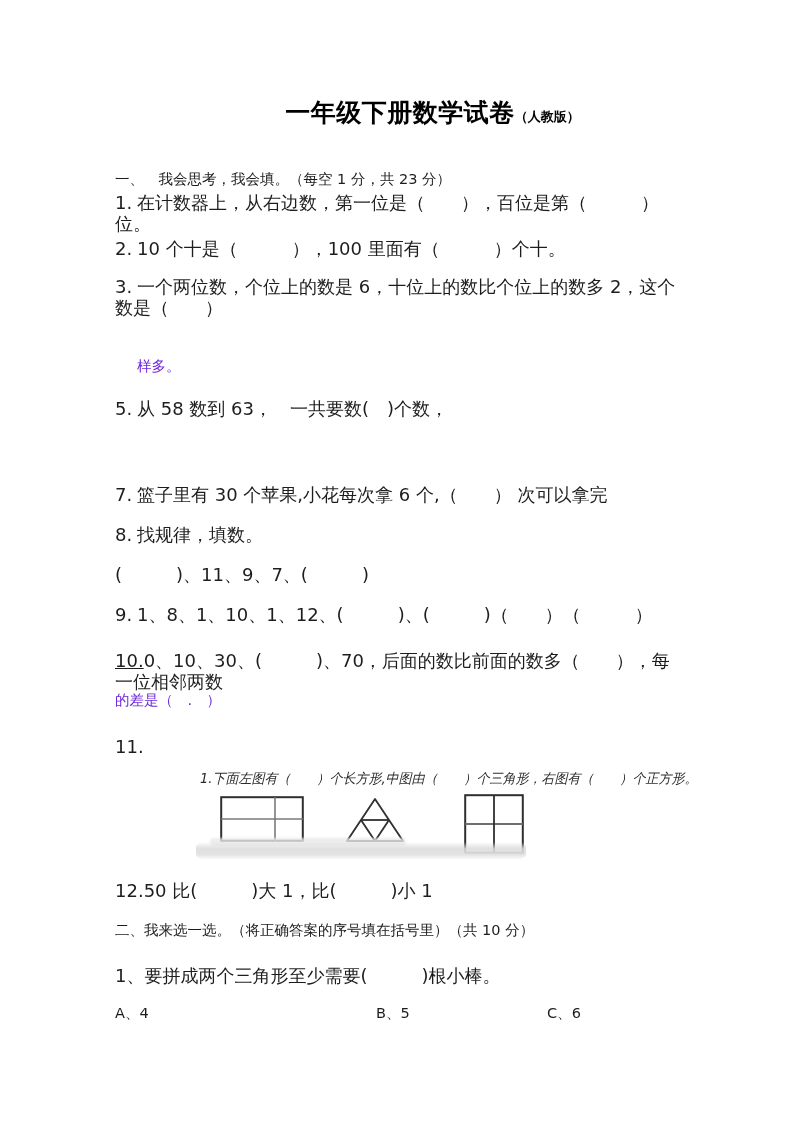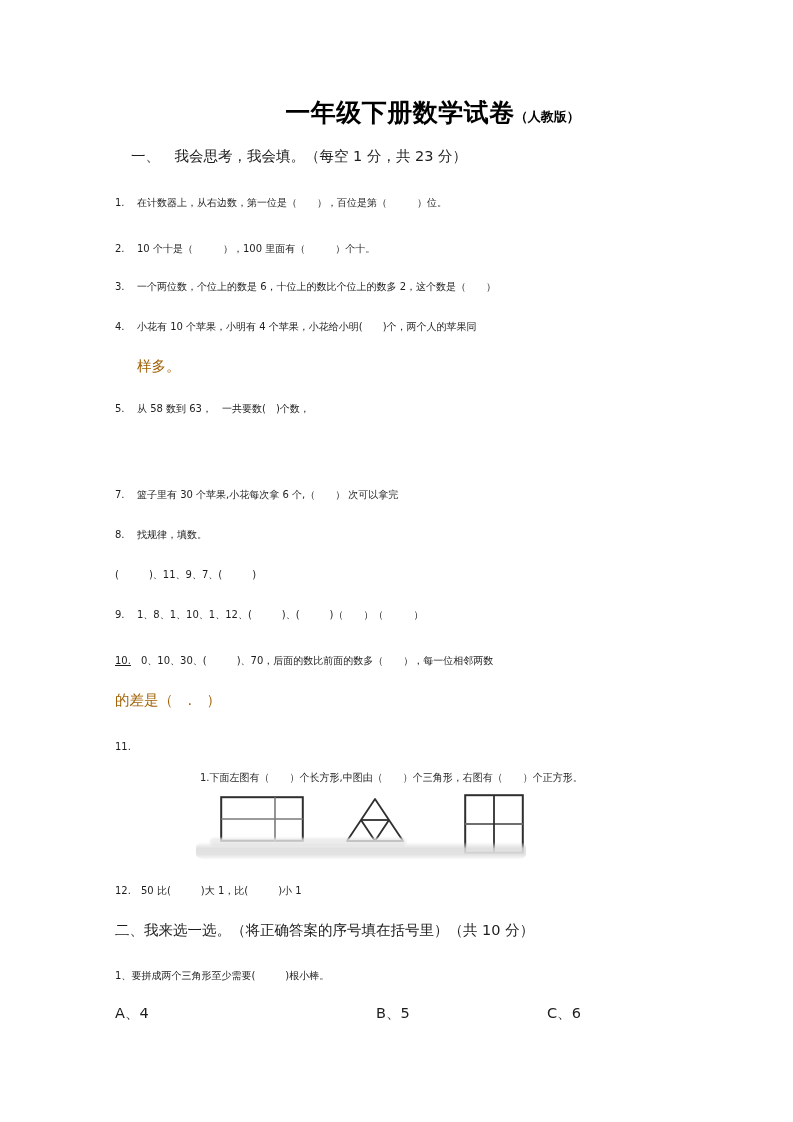--- a/index.html
+++ b/index.html
@@ -48,60 +48,61 @@
     font-weight: bold;
     color: #000;
     vertical-align: baseline;
   }
 
   
   .line {
     position: absolute;
     left: 115px;
     width: 570px;
-    font-size: 10px;
+    font-size: 18px;
     line-height: 21px;
     color: #1d1d1d;
     white-space: pre-wrap;
   }
   .line.section-head {
     font-size: 14.5px;
   }
   .num {
     display: inline-block;
     min-width: 22px;
   }
   .indent-cont {
     position: absolute;
     left: 115px;
     width: 570px;
     font-size: 14.5px;
     line-height: 21px;
-    color: #a16207;
+    color: #6d28d9;
   }
 
   
   .figure-block {
     position: absolute;
     left: 196px;
     top: 772px;
     width: 400px;
     height: 98px;
   }
   .fig-caption {
     position: absolute;
     left: 4px;
     top: 0px;
     width: 396px;
-    font-size: 10px;
+    font-size: 13px;
     line-height: 11px;
     color: #2b2b2b;
     white-space: nowrap;
     transform: scaleY(1.05);
     transform-origin: left top;
+    font-style: italic;
   }
   .shape {
     position: absolute;
   }
   .smudge {
     position: absolute;
     left: 0px;
     top: 70px;
     width: 330px;
     height: 17px;
@@ -141,29 +142,28 @@
 </style>
 </head>
 <body>
 
 <div class="page">
 
   <div class="title-block">
     <span class="title-main">一年级下册数学试卷</span><span class="title-sub">（人教版）</span>
   </div>
 
-  <div class="line section-head" style="top:146px;margin-left:16px;">一、　我会思考，我会填。（每空 1 分，共 23 分）</div>
+  <div class="line section-head" style="top:169px;">一、　我会思考，我会填。（每空 1 分，共 23 分）</div>
 
   <div class="line" style="top:192px;"><span class="num">1.</span><span>在计数器上，从右边数，第一位是（　　），百位是第（　　　）位。</span></div>
 
   <div class="line" style="top:238px;"><span class="num">2.</span><span>10 个十是（　　　），100 里面有（　　　）个十。</span></div>
 
   <div class="line" style="top:276px;"><span class="num">3.</span><span>一个两位数，个位上的数是 6，十位上的数比个位上的数多 2，这个数是（　　）</span></div>
 
-  <div class="line" style="top:316px;"><span class="num">4.</span><span>小花有 10 个苹果，小明有 4 个苹果，小花给小明(　　)个，两个人的苹果同</span></div>
   <div class="indent-cont" style="top:356px; left:137px;">样多。</div>
 
   <div class="line" style="top:398px;"><span class="num">5.</span><span>从 58 数到 63，　一共要数(　)个数，</span></div>
 
 
   <div class="line" style="top:484px;"><span class="num">7.</span><span>篮子里有 30 个苹果,小花每次拿 6 个,（　　） 次可以拿完</span></div>
 
   <div class="line" style="top:524px;"><span class="num">8.</span><span>找规律，填数。</span></div>
   <div class="line" style="top:564px;">(　　　)、11、9、7、(　　　)</div>
 

